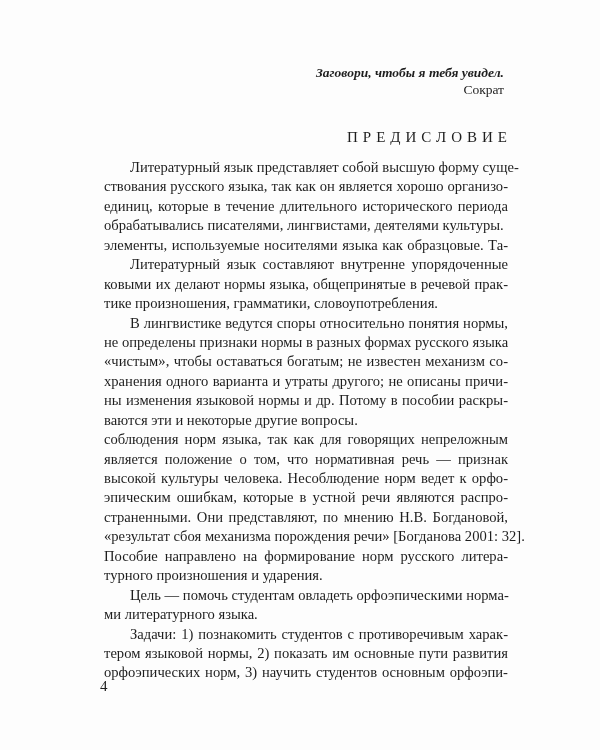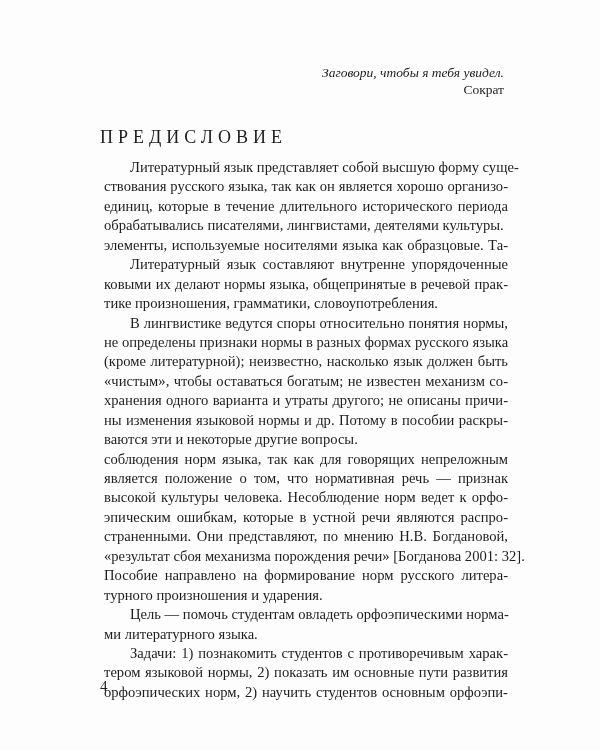--- a/index.html
+++ b/index.html
@@ -8,24 +8,24 @@
     background: #fdfdfd;
     font-family: "Liberation Serif", "DejaVu Serif", serif;
     color: #1e1e1e;
     position: relative;
   }
   .page { position: absolute; left: 100px; top: 0; width: 404px; }
   .epigraph {
     position: absolute; top: 64px; right: 0; text-align: right;
     font-size: 13.5px; line-height: 17px;
   }
-  .epigraph .quote { font-style: italic; }
+  .epigraph .quote { font-style: italic; font-weight: bold; }
   .title {
-    position: absolute; top: 127px; left: 0; width: 404px; text-align: left;
-    font-size: 18px; letter-spacing: 5px; line-height: 20px;
+    position: absolute; top: 127px; left: 8px; width: 404px; text-align: right;
+    font-size: 15px; letter-spacing: 5px; line-height: 20px;
   }
   .body {
     position: absolute; top: 158px; left: 4px; width: 404px;
     font-size: 14.6px; line-height: 19.45px;
   }
   .line { display: block; white-space: nowrap; text-align: justify; text-align-last: justify; height: 19.45px; overflow: visible; }
   .line.last { text-align-last: left; }
   .line.indent { padding-left: 26px; }
   .pagenum {
     position: absolute; top: 676px; left: 0;
@@ -47,34 +47,33 @@
       <span class="line indent">Литературный язык представляет собой высшую форму суще-</span>
       <span class="line">ствования русского языка, так как он является хорошо организо-</span>
       <span class="line">единиц, которые в течение длительного исторического периода</span>
       <span class="line last">обрабатывались писателями, лингвистами, деятелями культуры.</span>
       <span class="line">элементы, используемые носителями языка как образцовые. Та-</span>
       <span class="line indent">Литературный язык составляют внутренне упорядоченные</span>
       <span class="line">ковыми их делают нормы языка, общепринятые в речевой прак-</span>
       <span class="line last">тике произношения, грамматики, словоупотребления.</span>
       <span class="line indent">В лингвистике ведутся споры относительно понятия нормы,</span>
       <span class="line">не определены признаки нормы в разных формах русского языка</span>
-      <span class="line">(кроме литературной); неизвестно, насколько язык должен быть</span>
       <span class="line">«чистым», чтобы оставаться богатым; не известен механизм со-</span>
       <span class="line">хранения одного варианта и утраты другого; не описаны причи-</span>
       <span class="line">ны изменения языковой нормы и др. Потому в пособии раскры-</span>
       <span class="line last">ваются эти и некоторые другие вопросы.</span>
       <span class="line">соблюдения норм языка, так как для говорящих непреложным</span>
       <span class="line">является положение о том, что нормативная речь — признак</span>
       <span class="line">высокой культуры человека. Несоблюдение норм ведет к орфо-</span>
       <span class="line">эпическим ошибкам, которые в устной речи являются распро-</span>
       <span class="line">страненными. Они представляют, по мнению Н.В. Богдановой,</span>
       <span class="line">«результат сбоя механизма порождения речи» [Богданова 2001: 32].</span>
       <span class="line">Пособие направлено на формирование норм русского литера-</span>
       <span class="line last">турного произношения и ударения.</span>
       <span class="line indent">Цель — помочь студентам овладеть орфоэпическими норма-</span>
       <span class="line last">ми литературного языка.</span>
       <span class="line indent">Задачи: 1) познакомить студентов с противоречивым харак-</span>
       <span class="line">тером языковой нормы, 2) показать им основные пути развития</span>
-      <span class="line">орфоэпических норм, 2) научить студентов основным орфоэпи-</span>
+      <span class="line">орфоэпических норм, 3) научить студентов основным орфоэпи-</span>
     </div>
 
   <div class="pagenum">4</div>
 </div>
 
 </body></html>

